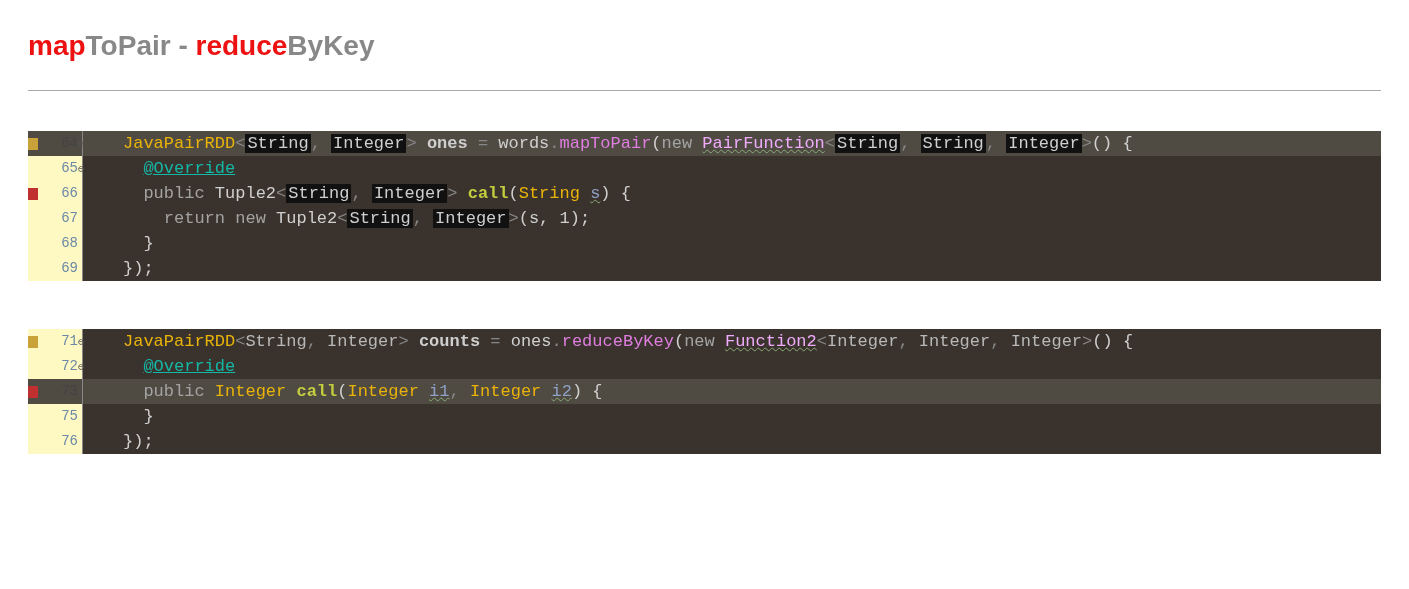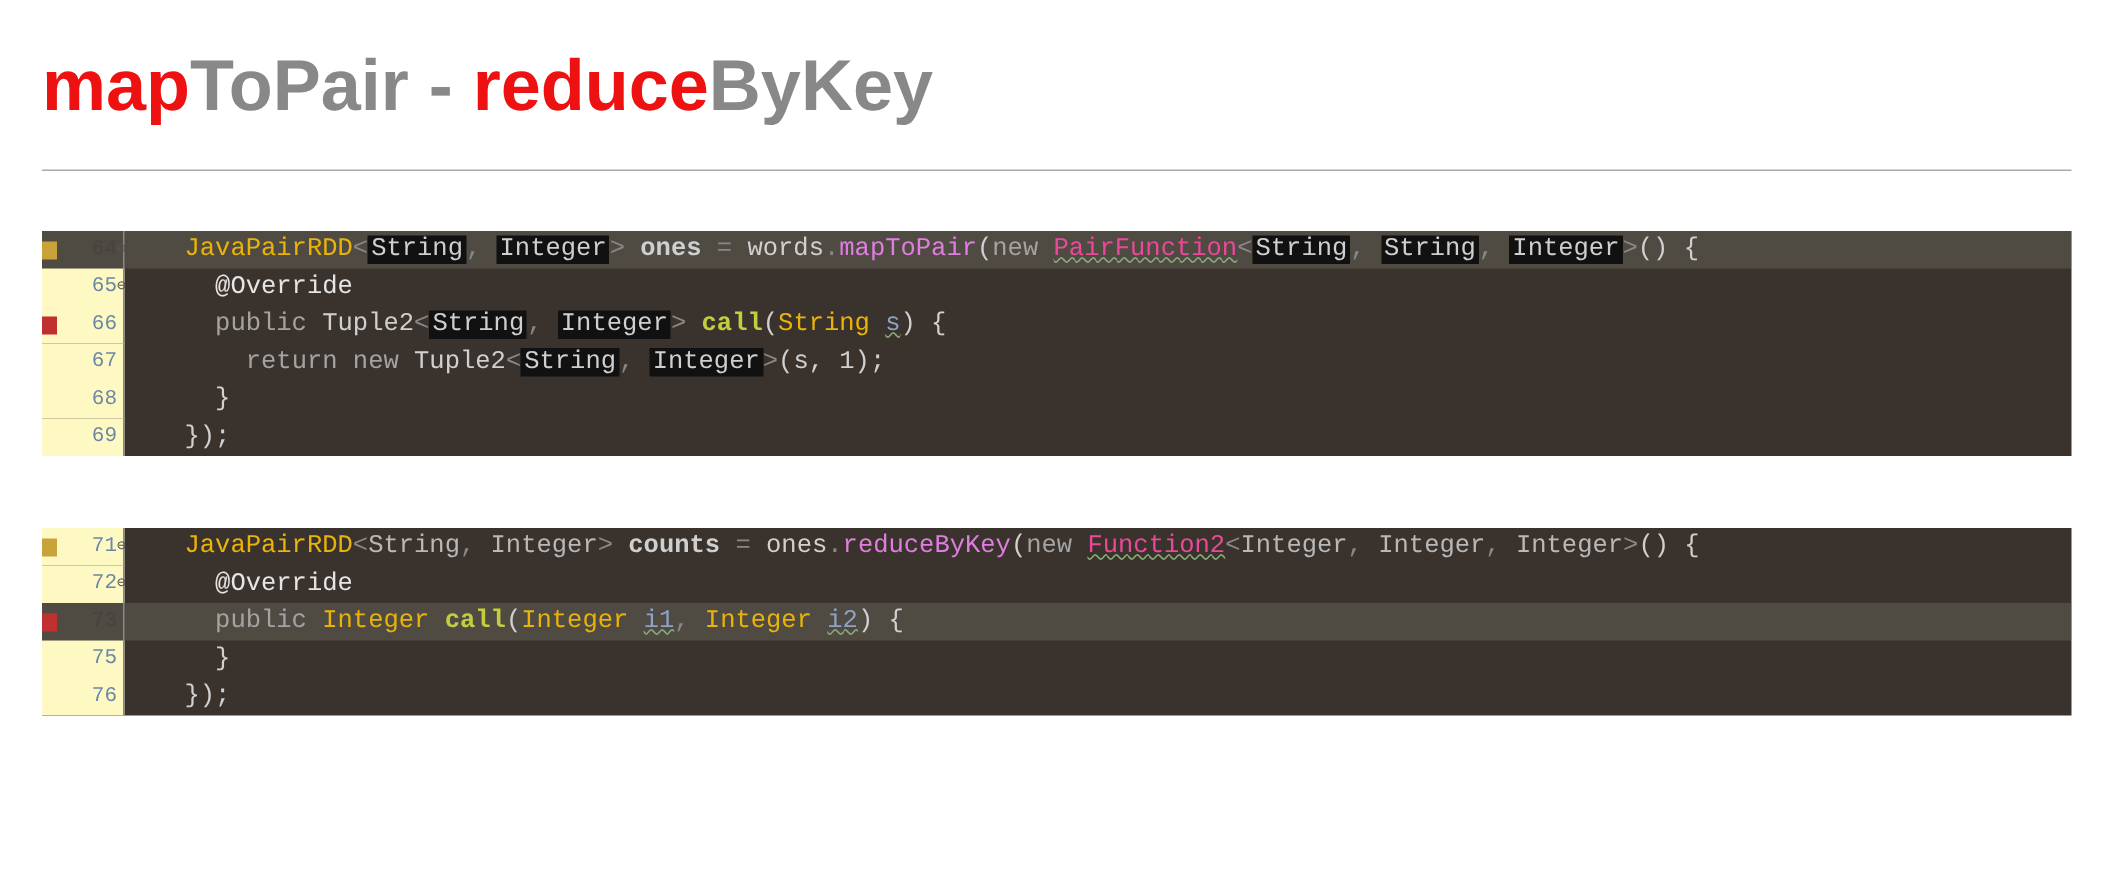--- a/index.html
+++ b/index.html
@@ -4,21 +4,21 @@
 <style>
   body {
     margin: 0;
     padding: 20px 28px;
     font-family: Arial, Helvetica, sans-serif;
     background: #fff;
     width: 1409px;
     box-sizing: border-box;
   }
   h1.title {
-    font-size: 48px;
+    font-size: 28px;
     font-weight: bold;
     margin: 10px 0 28px 0;
     color: #888;
   }
   .red { color: #e11; }
   hr.divider {
     border: none;
     border-top: 1px solid #aaa;
     margin-bottom: 40px;
   }
@@ -81,23 +81,23 @@
   .row-hl .code-txt, .row-hl .gutter { background-color: rgba(120,120,110,.35); }
   .row-hl .gutter { color:#444; }
   
   .tk-type   { color:#eab308; }
   .tk-gen    { color:#b8b8b8; }
   .tk-kw     { color:#a3a3a3; font-weight:normal; }
   .tk-fn     { color:#c3cd3e; font-weight:bold; }
   .tk-var    { color:#cfcfcf; font-weight:bold; }
   .tk-op     { color:#888; }
   .tk-meth   { color:#e07de0; }
-  .tk-cls    { color:#ec4899; text-decoration: underline wavy #8a7; text-decoration-thickness:1px; }
+  .tk-cls    { color:#f0abfc; text-decoration: underline wavy #8a7; text-decoration-thickness:1px; }
   .tk-param  { color:#8fa1c7; text-decoration: underline wavy #8a7; text-decoration-thickness:1px; }
-  .tk-ann    { color:#e5e5e5; }
+  .tk-ann    { color:#14b8a6;text-decoration:underline; }
   .tk-plain  { color:#d0d0d0; }
   .hlbox { background:#111; color:#cfcfcf; padding:0 2px; }
 </style>
 </head>
 <body>
 
 <h1 class="title">
   <span class="red">map</span><span>ToPair - </span><span class="red">reduce</span><span>ByKey</span>
 </h1>
 <hr class="divider">

